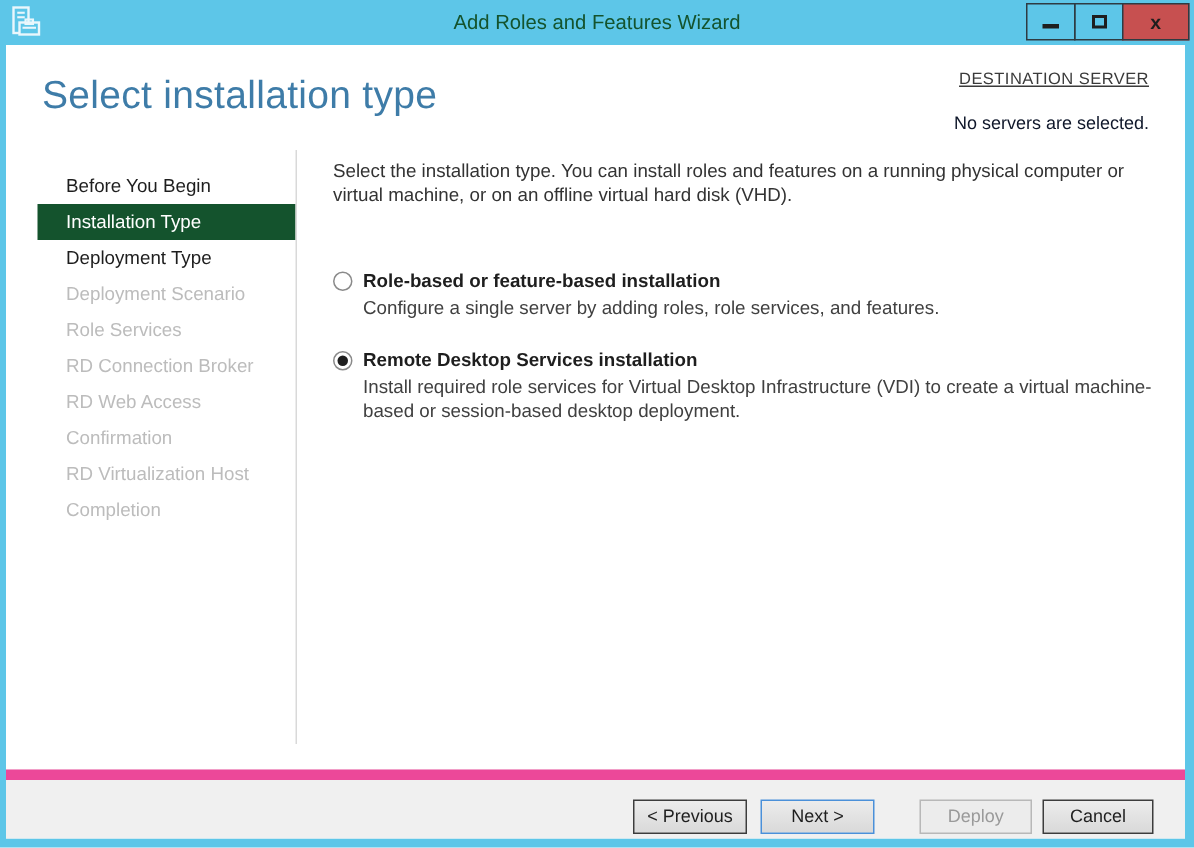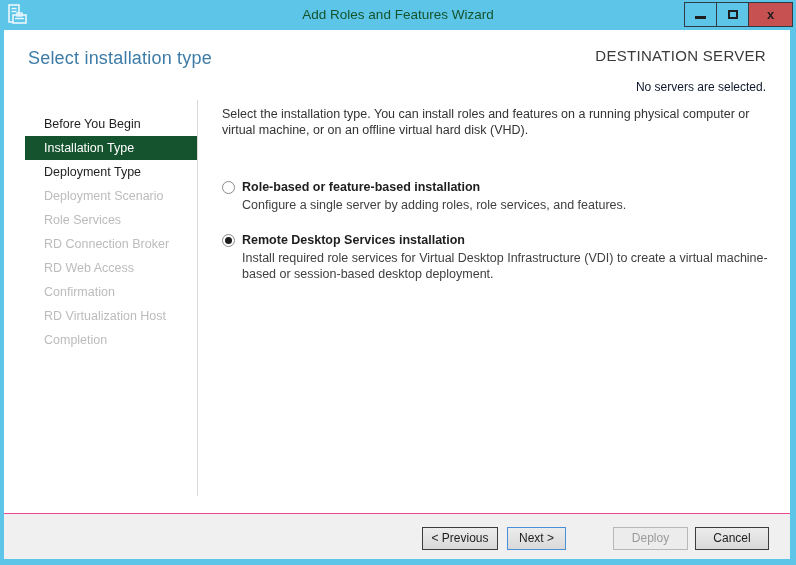--- a/index.html
+++ b/index.html
@@ -17,24 +17,24 @@
   .win-btn { width:33px; height:25px; border:1px solid #2e3b42; margin-left:-1px;
              display:flex; align-items:center; justify-content:center; background:transparent; }
   .win-btn.close { width:45px; background:#c75050; }
   .glyph-min { width:11px; height:3px; background:#1e1e1e; margin-top:6px; }
   .glyph-max { width:10px; height:9px; border:2px solid #1e1e1e; }
   .glyph-close { font-size:13px; font-weight:bold; color:#1e1e1e; line-height:1; }
 
   
   .client { position:absolute; top:30px; left:4px; right:6px; bottom:6px; background:#fff; }
 
-  .page-title { position:absolute; left:24px; top:18px; font-size:18px; font-weight:300;
+  .page-title { position:absolute; left:24px; top:18px; font-size:26px; font-weight:300;
                 color:#3e7ca8; letter-spacing:0.2px; }
   .dest-block { position:absolute; right:24px; top:17px; text-align:right; }
-  .dest-label { font-size:15px; color:#3a3a3a; letter-spacing:0.3px; }
+  .dest-label { font-size:11px; color:#3a3a3a; letter-spacing:0.3px;text-decoration:underline; }
   .dest-status { font-size:12px; color:#0f172a; margin-top:16px; }
 
   
   .sidebar { position:absolute; left:0; top:82px; width:193px; }
   .side-item { height:24px; line-height:24px; margin-left:21px; padding-left:19px;
                font-size:12.5px; color:#1e1e1e; cursor:default; }
   .side-item.sel { background:#14532d; color:#ffffff; }
   .side-item.dis { color:#bcbcbc; }
   .v-divider { position:absolute; left:193px; top:70px; width:1px; height:396px; background:#d9d9d9; }
 
@@ -47,26 +47,26 @@
   .option-head { display:flex; align-items:center;margin-top:28px; }
   .radio { width:13px; height:13px; border:1px solid #8a8a8a; border-radius:50%;
            background:#fff; margin-right:7px; flex:0 0 13px; position:relative; }
   .radio.on::after { content:""; position:absolute; left:2px; top:2px; width:7px; height:7px;
                      border-radius:50%; background:#1e1e1e; }
   .option-label { font-size:12.5px; font-weight:bold; color:#1e1e1e; }
   .option-desc { margin:3px 0 0 20px; font-size:12.5px; line-height:16px; color:#404040; }
 
   
   .footer { position:absolute; left:0; right:0; top:483px; height:46px;
-            background:#f0f0f0; border-top:1px solid #ec4899; }
+            background:#f0f0f0; border-top:7px solid #ec4899; }
   .btn { position:absolute; top:13px; height:23px; font-family:"Liberation Sans",sans-serif;
          font-size:12px; color:#1e1e1e; background:linear-gradient(#ececec,#d9d9d9);
          border:1px solid #3c3c3c; text-align:center; line-height:21px; cursor:default; }
   .btn.prev   { left:418px; width:76px; }
-  .btn.next   { left:503px; width:59px; border:1px solid #4a90d9; }
+  .btn.next   { left:503px; width:76px; border:1px solid #4a90d9; }
   .btn.deploy { left:609px; width:75px; background:#ececec; border:1px solid #b8b8b8; color:#9a9a9a; }
   .btn.cancel { left:691px; width:74px;text-align:center; }
 </style>
 </head>
 <body>
 
 <div class="window">
 
   <div class="titlebar">
     <svg class="app-icon" viewBox="0 0 20 22">

